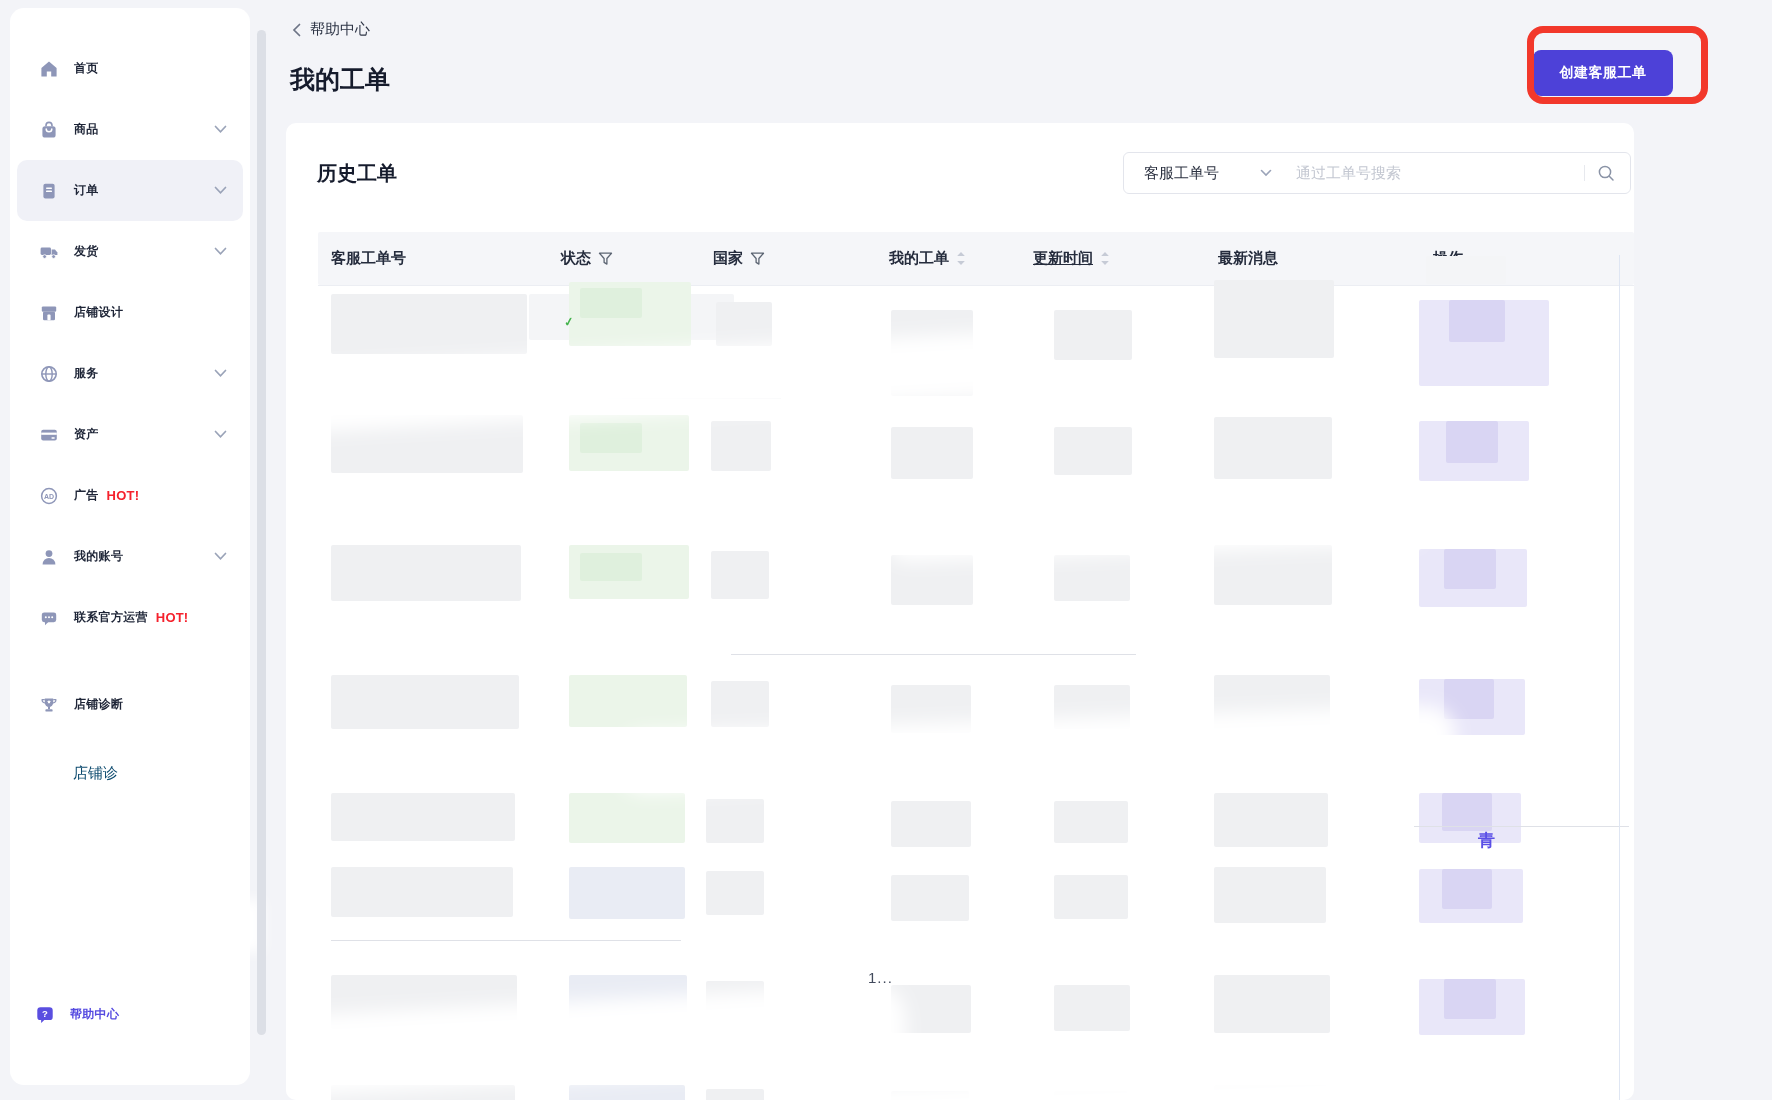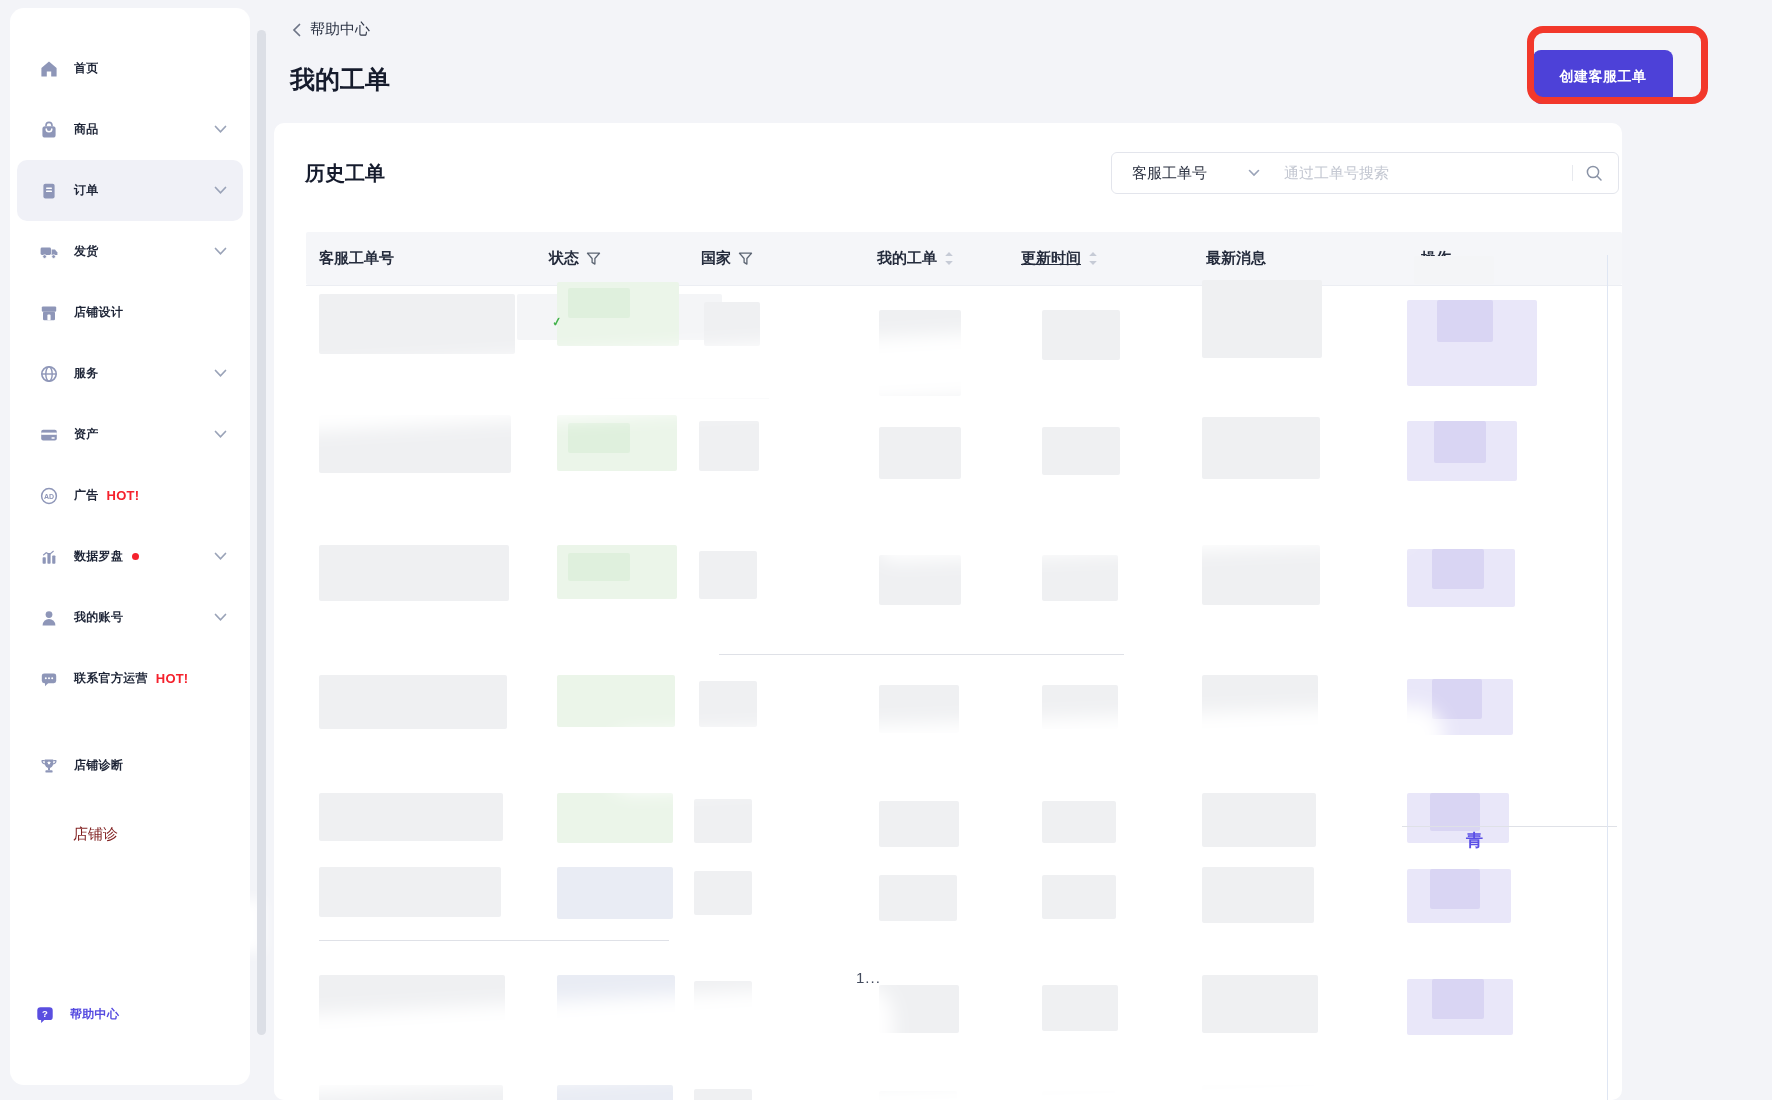--- a/index.html
+++ b/index.html
@@ -15,37 +15,37 @@
   .side-item{height:61px;display:flex;align-items:center;
     padding:0 16px 0 22px;margin:0 7px;border-radius:10px;cursor:pointer;position:relative;}
   .side-item.selected{background:#f0f1f7;}
   .s-icon{width:20px;height:20px;margin-right:15px;flex:none;display:flex;align-items:center;justify-content:center;}
   .s-label{font-size:12px;font-weight:700;color:#1e2537;letter-spacing:.3px;white-space:nowrap;}
   .badge{color:#f5222d;font-weight:800;font-size:13px;margin-left:8px;letter-spacing:.2px;}
   .dot{width:7px;height:7px;border-radius:50%;background:#f5222d;margin-left:9px;flex:none;}
   .chev{margin-left:auto;display:flex;}
   .gap-top{margin-top:26px;}
   .sub-item{height:40px;line-height:40px;margin-top:18px;padding-left:63px;
-    font-size:15px;color:#7f1d1d;position:relative;white-space:nowrap;overflow:hidden;}
+    font-size:15px;color:#0c4a6e;position:relative;white-space:nowrap;overflow:hidden;}
   .sub-redact{position:absolute;left:78px;top:892px;width:175px;height:52px;background:#fff;filter:blur(7px);}
   .help-item{position:absolute;left:25px;top:996px;display:flex;align-items:center;cursor:pointer;}
   .help-item .s-label{color:#554ae0;}
   
   .vscroll{position:absolute;left:257px;top:30px;width:9px;height:1005px;background:#dcdfe6;border-radius:5px;}
   
   .breadcrumb{position:absolute;left:292px;top:20px;display:flex;align-items:center;gap:9px;
     font-size:15px;color:#2e3546;cursor:pointer;}
   .page-title{position:absolute;left:290px;top:46px;font-size:25px;font-weight:800;color:#151b2c;}
   .red-box{position:absolute;left:1527px;top:26px;width:181px;height:78px;
     border:7px solid #f2382b;border-radius:16px;box-sizing:border-box;}
-  .create-btn{position:absolute;left:1533px;top:50px;width:140px;height:54px;
+  .create-btn{position:absolute;left:1533px;top:50px;width:140px;height:46px;
     background:#4d41d8;color:#fff;border:none;border-radius:8px;
     font-size:14px;font-weight:700;font-family:inherit;cursor:pointer;letter-spacing:.5px;}
   
-  .card{position:absolute;left:274px;top:123px;width:1348px;height:977px;
+  .card{position:absolute;left:286px;top:123px;width:1348px;height:977px;
     background:#fff;border-radius:10px;overflow:hidden;}
   .panel-title{position:absolute;left:31px;top:20px;font-size:20px;font-weight:800;color:#151b2c;}
   .search-bar{position:absolute;left:837px;top:29px;width:508px;height:42px;
     border:1px solid #e3e5ec;border-radius:6px;box-sizing:border-box;
     display:flex;align-items:center;background:#fff;}
   .search-select{display:flex;align-items:center;justify-content:space-between;
     width:160px;padding:0 12px 0 20px;box-sizing:border-box;cursor:pointer;flex:none;}
   .search-select .lbl{font-size:15px;color:#2b3140;}
   .search-placeholder{color:#c3c7d1;font-size:15px;margin-left:12px;white-space:nowrap;}
   .search-divider{width:1px;height:16px;background:#e7e9ee;margin-left:auto;}
@@ -167,37 +167,20 @@
       </div>
       <div class="side-item">
         <span class="s-icon">
           <svg width="20" height="20" viewBox="0 0 20 20">
             <circle cx="10" cy="10" r="7.4" stroke="#8e96b8" stroke-width="1.5" fill="none"></circle>
             <text x="10" y="12.6" font-size="7" font-weight="bold" fill="#8e96b8" text-anchor="middle" font-family="Liberation Sans,sans-serif">AD</text>
           </svg>
         </span>
         <span class="s-label">广告</span>
         <span class="badge">HOT!</span>
-      </div>
-      <div class="side-item">
-        <span class="s-icon">
-          <svg width="20" height="20" viewBox="0 0 20 20">
-            <rect x="3.6" y="10.2" width="3.2" height="6.6" rx=".8" fill="#8e96b8"></rect>
-            <rect x="8.4" y="6" width="3.2" height="10.8" rx=".8" fill="#8e96b8"></rect>
-            <rect x="13.2" y="8.4" width="3.2" height="8.4" rx=".8" fill="#8e96b8"></rect>
-            <path d="M4.2 8.2 l3-2.4 3.4 1.6 4-3.4" stroke="#8e96b8" stroke-width="1.2" fill="none"></path>
-          </svg>
-        </span>
-        <span class="s-label">数据罗盘</span>
-        <span class="dot"></span>
-        <span class="chev">
-          <svg width="13" height="9" viewBox="0 0 13 9">
-            <path d="M1.5 1.5 L6.5 6.8 L11.5 1.5" stroke="#9aa3b8" stroke-width="1.7" fill="none" stroke-linecap="round"></path>
-          </svg>
-        </span>
       </div>
       <div class="side-item">
         <span class="s-icon">
           <svg width="20" height="20" viewBox="0 0 20 20">
             <circle cx="10" cy="6.6" r="3.4" fill="#8e96b8"></circle>
             <path d="M3.6 17.4 a6.4 6.4 0 0 1 12.8 0 Z" fill="#8e96b8"></path>
           </svg>
         </span>
         <span class="s-label">我的账号</span>
         <span class="chev">

